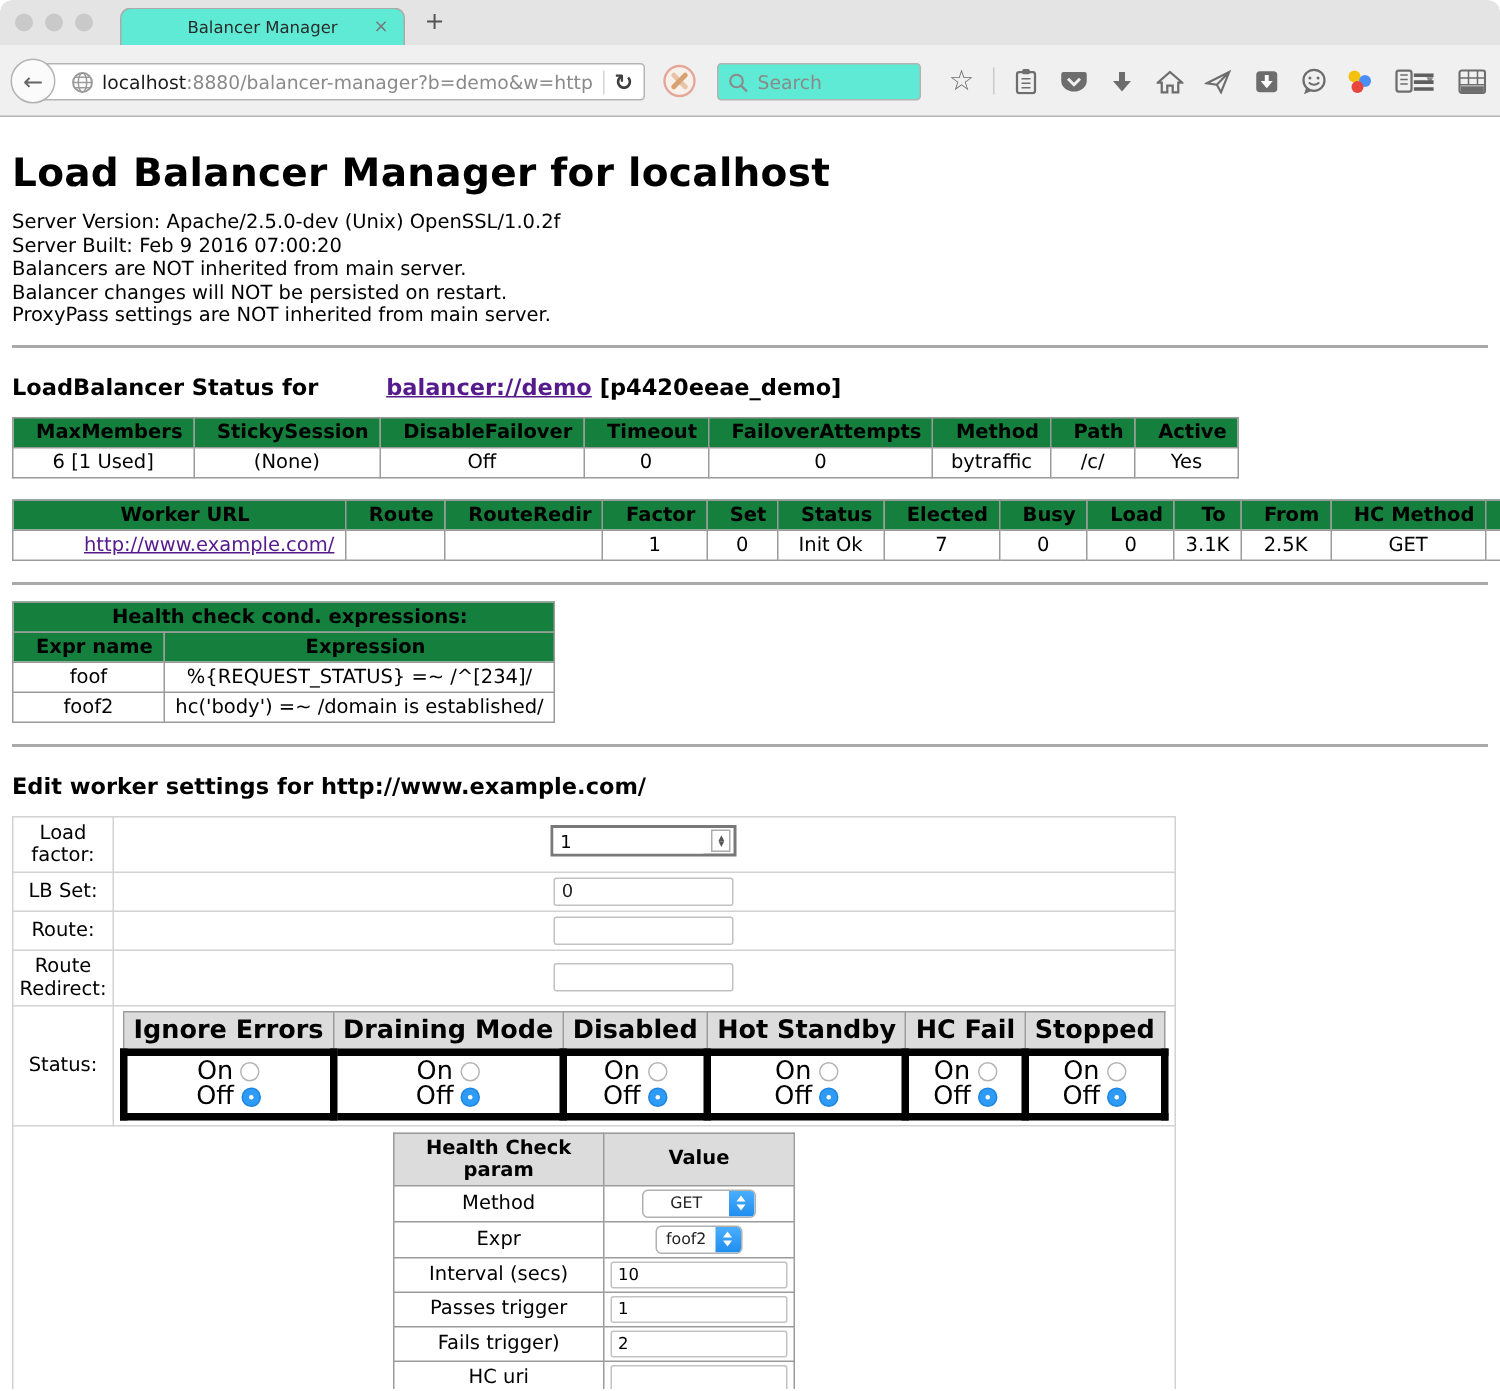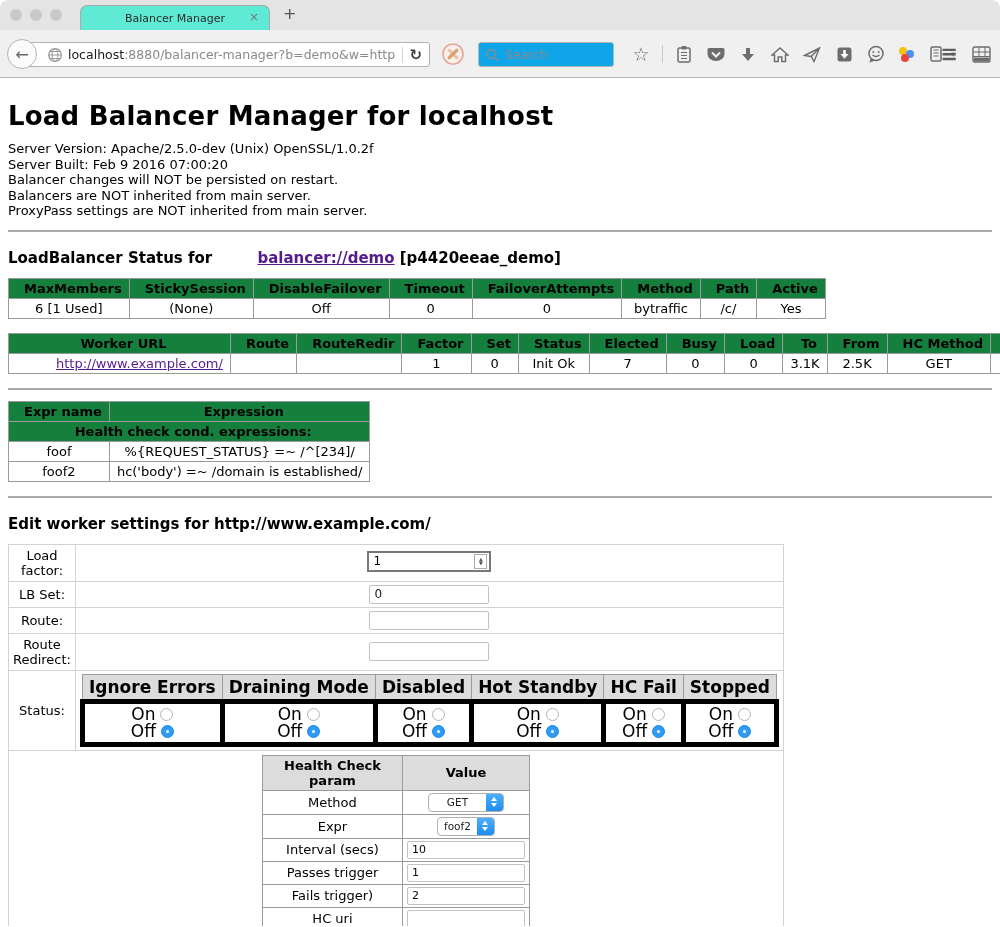--- a/index.html
+++ b/index.html
@@ -25,21 +25,21 @@
               display:flex; align-items:center; justify-content:center; z-index:2; }
   .urlbar { position:absolute; left:22px; top:12px; width:408px; height:25px; background:#fff;
             border:1px solid #b3b3b3; border-radius:3px; display:flex; align-items:center;
             padding-left:22px; font-size:12.5px; }
   .urlbar .globe { margin:0 5px 0 2px; flex:0 0 auto; }
   .url-host { color:#1a1a1a; white-space:nowrap; }
   .url-rest { color:#8a8a8a; white-space:nowrap; overflow:hidden; flex:1; }
   .urlbar .vsep { width:1px; height:16px; background:#d4d4d4; margin:0 6px; }
   .reload { color:#3f3f3f; font-size:15px; margin-right:7px; font-weight:bold; }
   .blocked { position:absolute; left:441px; top:12px; }
-  .searchbar { position:absolute; left:478px; top:12px; width:136px; height:25px; background:#0ea5e9;
+  .searchbar { position:absolute; left:478px; top:12px; width:136px; height:25px; background:#5eead4;
                border:1px solid #b3b3b3; border-radius:3px; display:flex; align-items:center; padding:0 6px; }
   .searchbar input { border:none; outline:none; width:100px; font-size:12.5px; color:#444;
                      font-family:"DejaVu Sans",sans-serif; background:transparent; }
   .searchbar input::placeholder { color:#8a8a8a; }
   .tool-icons { position:absolute; left:630px; top:0; height:48px; display:flex; align-items:center; gap:10px; }
   .ticon { width:22px; height:22px; display:flex; align-items:center; justify-content:center;
            color:#6d6d6d; font-size:17px; }
   .tool-sep { width:1px; height:18px; background:#c9c9c9; }
   .caret { font-size:9px; color:#8a8a8a; margin-left:-6px; }
   .dots-icon { position:relative; width:18px; height:18px; }
@@ -235,22 +235,22 @@
     </div>
   </div>
 
   <div class="content">
 
     <h1>Load Balancer Manager for localhost</h1>
 
     <div class="server-info">
       <div>Server Version: Apache/2.5.0-dev (Unix) OpenSSL/1.0.2f</div>
       <div>Server Built: Feb 9 2016 07:00:20</div>
+      <div>Balancers are NOT inherited from main server.</div>
       <div>Balancer changes will NOT be persisted on restart.</div>
-      <div>Balancers are NOT inherited from main server.</div>
       <div>ProxyPass settings are NOT inherited from main server.</div>
     </div>
 
     <hr class="rule">
 
     <h3><span>LoadBalancer Status for </span><a class="plink" href="#">balancer://demo</a><span> [p4420eeae_demo]</span></h3>
 
     <table class="data">
       <tbody>
           <tr>
@@ -313,26 +313,26 @@
 
       </tr>
     </tbody>
       </table>
 
     <hr class="rule">
 
     <table class="data" style="margin-top:0">
       <tbody>
           <tr>
+            <th colspan="2">Health check cond. expressions:</th>
+          </tr>
+      <tr>
         <th>Expr name</th>
         <th>Expression</th>
       </tr>
-      <tr>
-            <th colspan="2">Health check cond. expressions:</th>
-          </tr>
       <tr>
         <td>foof</td>
         <td>%{REQUEST_STATUS} =~ /^[234]/</td>
       </tr>
       <tr>
         <td>foof2</td>
         <td>hc('body') =~ /domain is established/</td>
       </tr>
     </tbody>
       </table>

